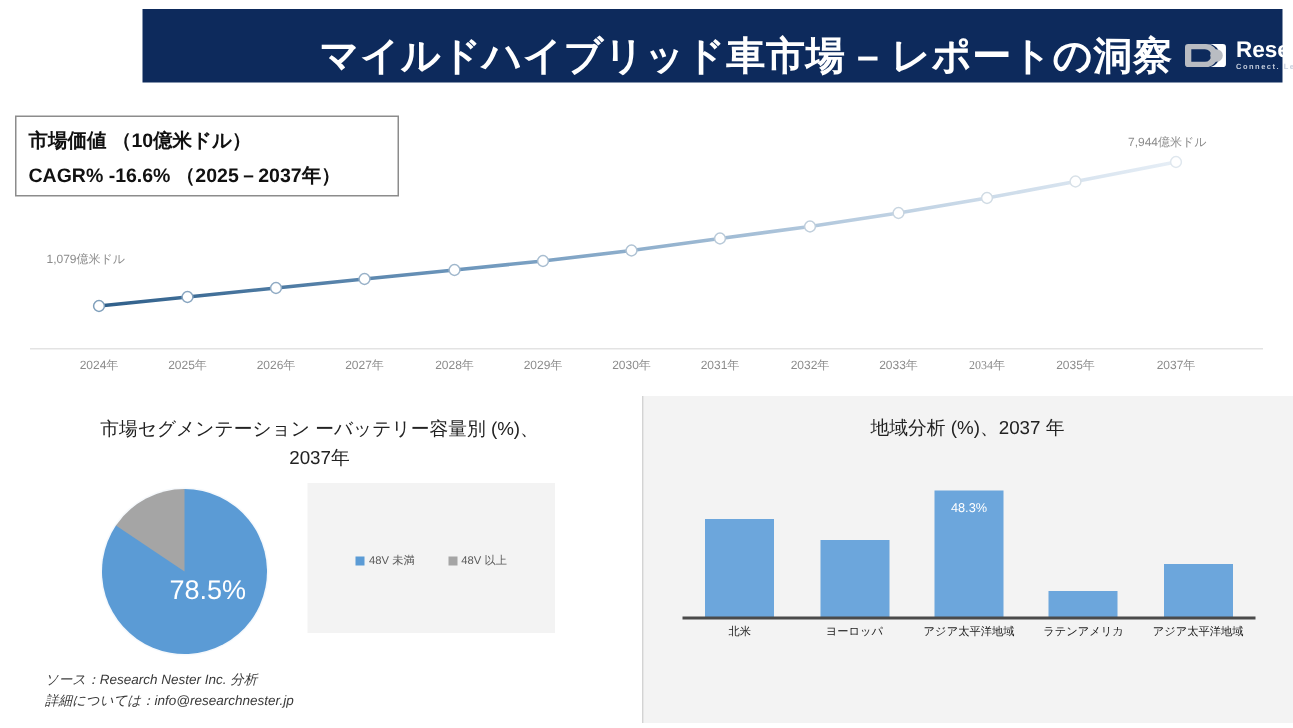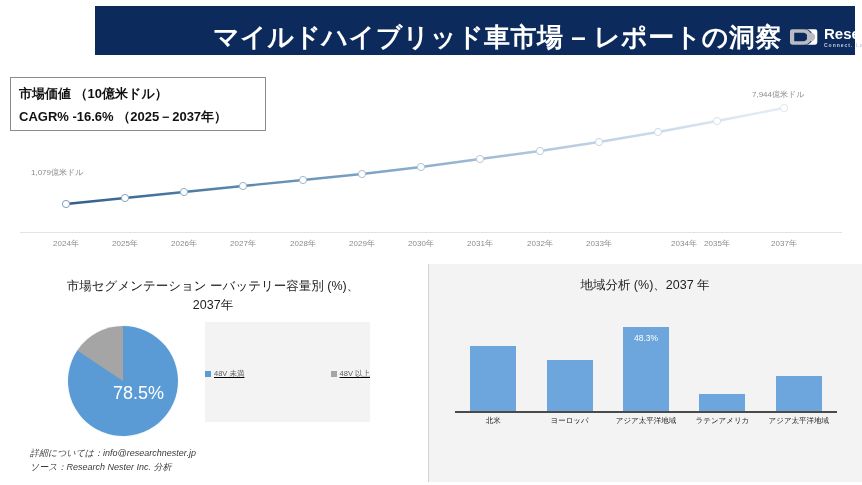--- a/index.html
+++ b/index.html
@@ -72,21 +72,21 @@
   }
   .pie-wrap{position:absolute;left:58px;top:322px;width:130px;height:118px;}
   .pie-pct{
     position:absolute;left:113px;top:383px;font-size:18px;color:#ffffff;white-space:nowrap;
   }
   .legend-box{
     position:absolute;left:205px;top:322px;width:165px;height:100px;background:#f3f3f3;
   }
   .legend-items{
     position:absolute;left:205px;top:369px;width:165px;
-    display:flex;justify-content:space-between;gap:22px;align-items:center;text-decoration:underline;
+    display:flex;justify-content:center;gap:22px;align-items:center;
   }
   .legend-item{display:flex;align-items:center;gap:3px;}
   .legend-swatch{width:6px;height:6px;display:inline-block;}
   .legend-label{font-size:7.5px;color:#5a5a5a;white-space:nowrap;}
 
   .region-title{
     position:absolute;left:440px;top:277px;width:410px;
     text-align:center;font-size:12.5px;color:#222222;
   }
   .bars{position:absolute;left:455px;top:312px;width:382px;height:100px;}
@@ -174,21 +174,21 @@
       <div class="year-tick" style="left: 46px;">2024年</div>
       <div class="year-tick" style="left: 105px;">2025年</div>
       <div class="year-tick" style="left: 164px;">2026年</div>
       <div class="year-tick" style="left: 223px;">2027年</div>
       <div class="year-tick" style="left: 283px;">2028年</div>
       <div class="year-tick" style="left: 342px;">2029年</div>
       <div class="year-tick" style="left: 401px;">2030年</div>
       <div class="year-tick" style="left: 460px;">2031年</div>
       <div class="year-tick" style="left: 520px;">2032年</div>
       <div class="year-tick" style="left: 579px;">2033年</div>
-      <div class="year-tick" style="left: 664px;">2034年</div>
+      <div class="year-tick" style="left: 638px; font-family: Liberation Serif, serif;">2034年</div>
       <div class="year-tick" style="left: 697px;">2035年</div>
       <div class="year-tick" style="left: 764px;">2037年</div>
     </div>
 
   <div class="panel-right-bg"></div>
   <div class="divider"></div>
 
   <div class="pie-title">
     <span>市場セグメンテーション ーバッテリー容量別 (%)、</span><br>
     <span>2037年</span>
@@ -241,17 +241,17 @@
   <div class="bars-axis"></div>
   <div class="cat-ticks">
       <div class="cat-tick" style="left: 38.2px;">北米</div>
       <div class="cat-tick" style="left: 114.6px;">ヨーロッパ</div>
       <div class="cat-tick" style="left: 191px;">アジア太平洋地域</div>
       <div class="cat-tick" style="left: 267.4px;">ラテンアメリカ</div>
       <div class="cat-tick" style="left: 343.8px;">アジア太平洋地域</div>
     </div>
 
   <div class="footer">
+    <div class="footer-line">ソース：Research Nester Inc. 分析</div>
     <div class="footer-line">詳細については：info@researchnester.jp</div>
-    <div class="footer-line">ソース：Research Nester Inc. 分析</div>
   </div>
 
 </div>
 
 </body></html>

